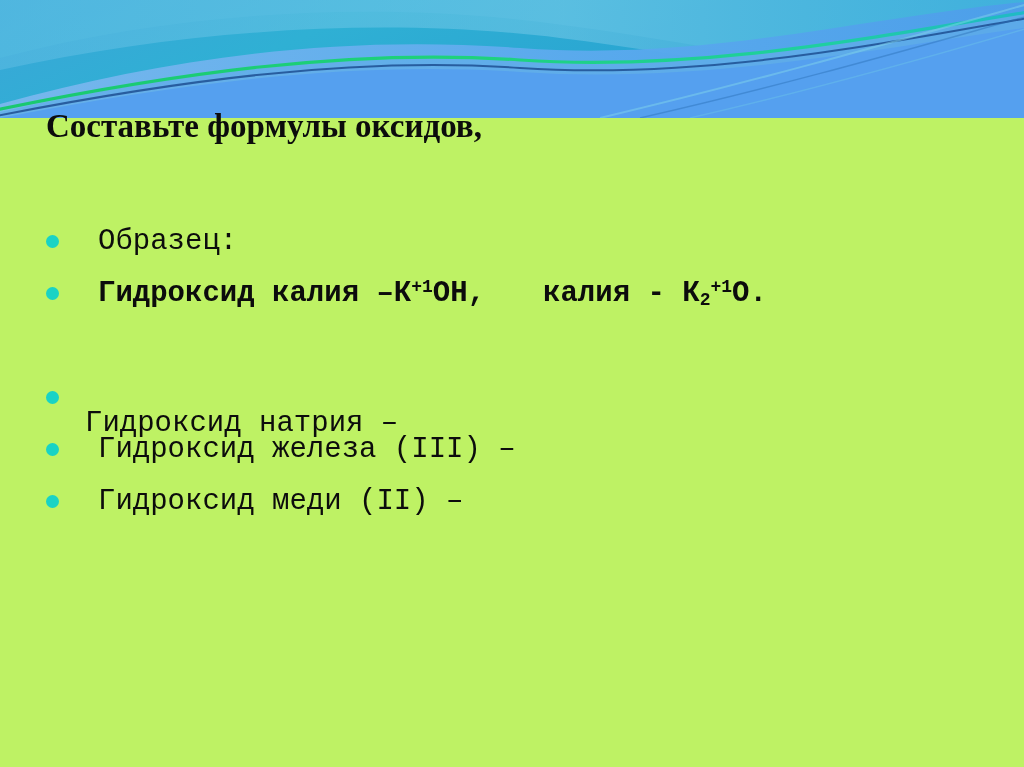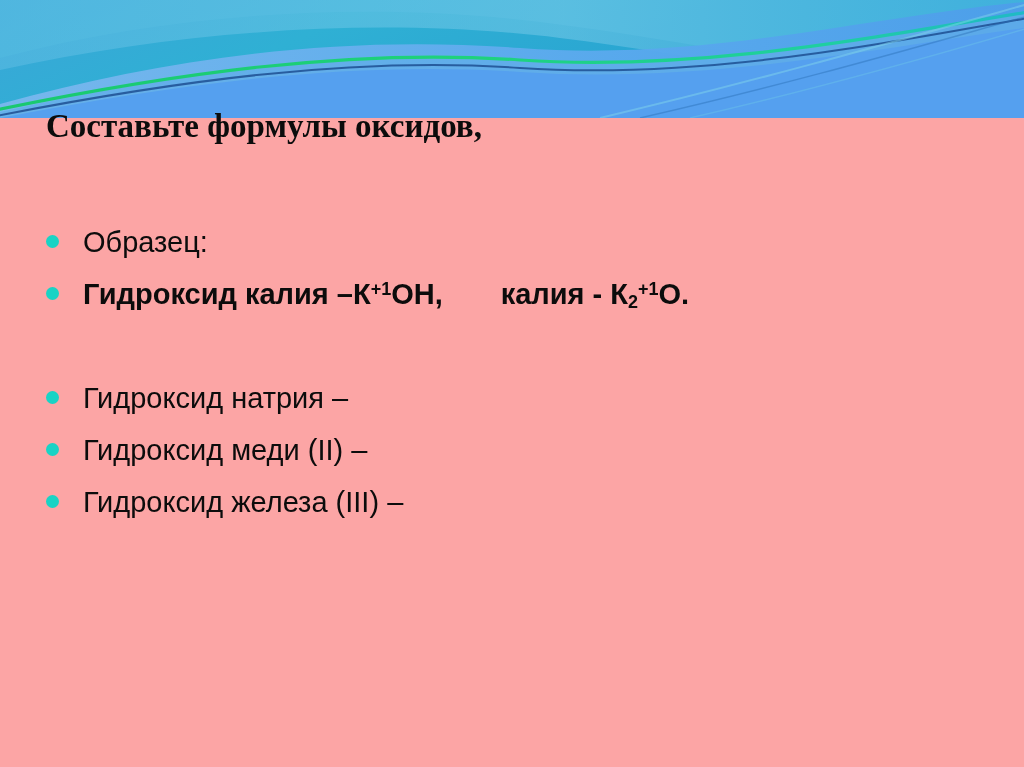--- a/index.html
+++ b/index.html
@@ -10,21 +10,21 @@
     width: 1024px;
     height: 767px;
     overflow: hidden;
     font-family: "Liberation Serif", "DejaVu Serif", serif;
   }
 
   #slide {
     position: relative;
     width: 1024px;
     height: 767px;
-    background: #fca5a5;
+    background: #bef264;
     overflow: hidden;
   }
 
   
   #header-band {
     position: absolute;
     left: 0;
     top: 0;
     width: 1024px;
     height: 118px;
@@ -58,34 +58,35 @@
     top: 222px;
     width: 930px;
   }
   .bullet-row {
     display: flex;
     align-items: flex-start;
     height: 52px;
   }
   .bullet-row.spacer-before {
     margin-top: 52px;
+    flex-direction: column;
   }
   .bullet-dot {
     flex: 0 0 auto;
     width: 13px;
     height: 13px;
     border-radius: 50%;
     background: #19d3c5;
     margin-top: 13px;
     margin-right: 0px;
   }
   .bullet-text {
     flex: 1 1 auto;
-    margin-left: 24px;
-    font-family: Liberation Sans, sans-serif;
+    margin-left: 39px;
+    font-family: Liberation Mono, monospace;
     font-size: 29px;
     line-height: 40px;
     color: #0c0c0c;
     white-space: pre;
   }
   .bullet-text.bold {
     font-weight: bold;
   }
   sup {
     font-size: 0.62em;
@@ -171,23 +172,23 @@
       <span class="bullet-text bold"><span>Гидроксид калия –К</span><sup>+1</sup><span>ОН,</span><span class="gap"></span><span>калия - К</span><sub>2</sub><sup>+1</sup><span>О.</span></span>
     </div>
 
     <div class="bullet-row spacer-before">
       <span class="bullet-dot"></span>
       <span class="bullet-text">Гидроксид натрия –</span>
     </div>
 
     <div class="bullet-row">
       <span class="bullet-dot"></span>
-      <span class="bullet-text">Гидроксид меди (II) –</span>
+      <span class="bullet-text">Гидроксид железа (III) –</span>
     </div>
 
     <div class="bullet-row">
       <span class="bullet-dot"></span>
-      <span class="bullet-text">Гидроксид железа (III) –</span>
+      <span class="bullet-text">Гидроксид меди (II) –</span>
     </div>
 
   </div>
 
 </div>
 
 </body></html>

